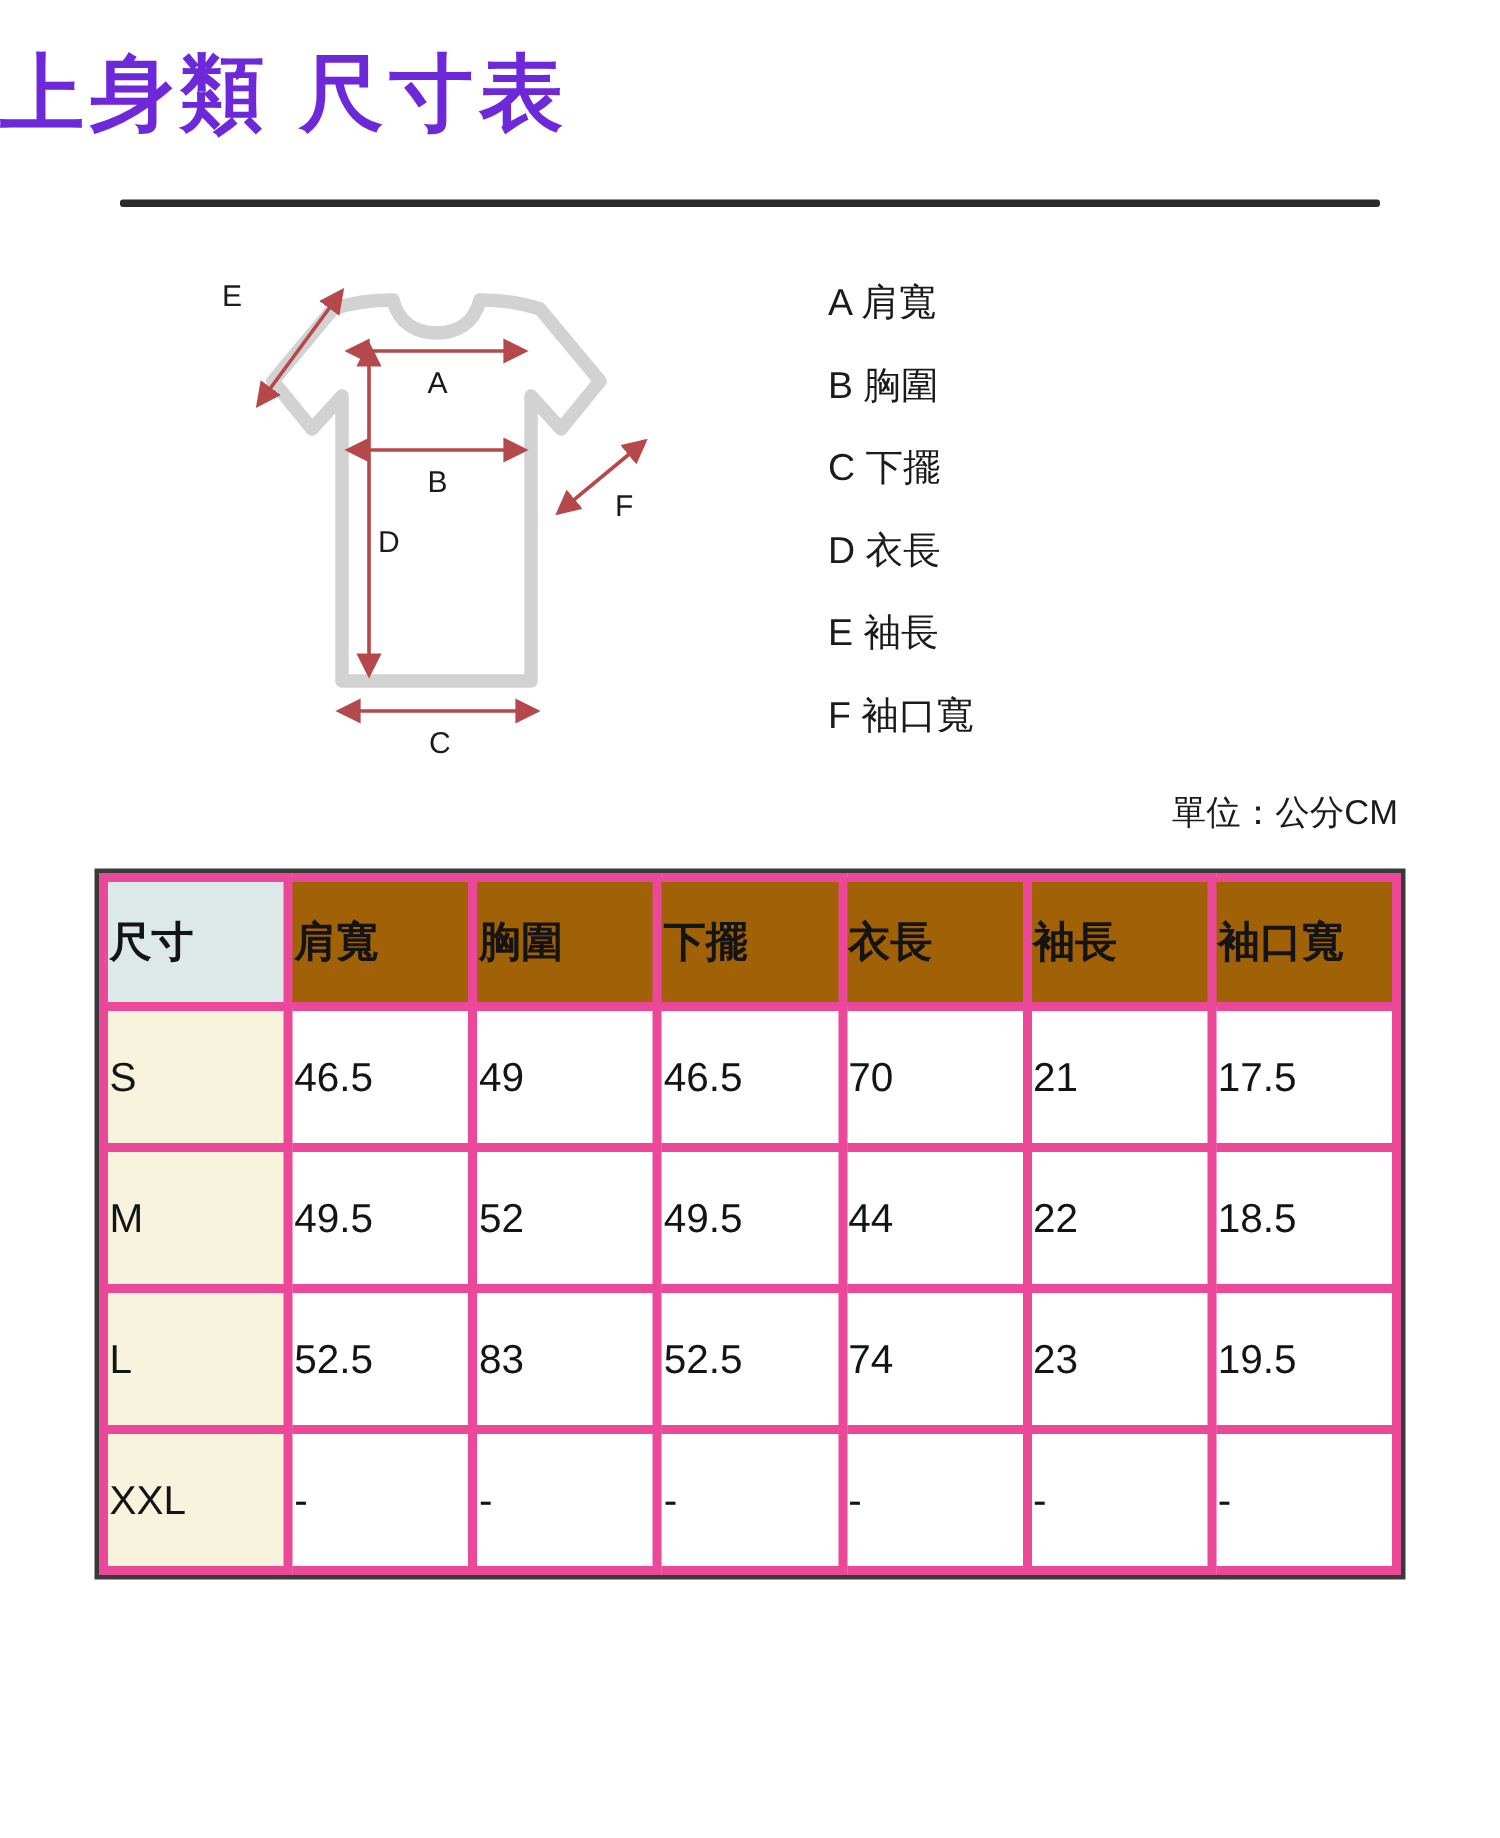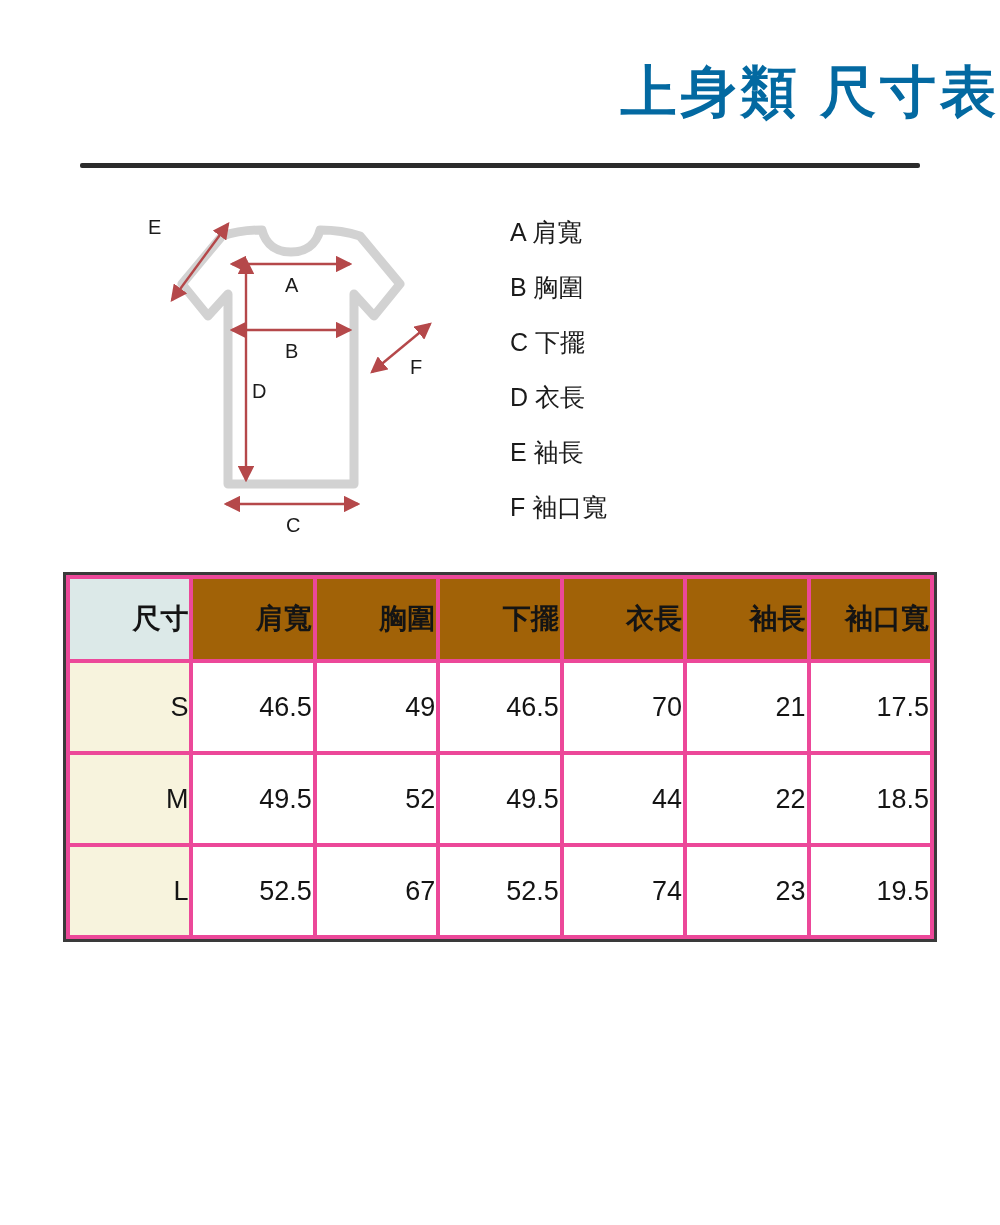--- a/index.html
+++ b/index.html
@@ -18,26 +18,26 @@
 
   .page {
     width: 1000px;
     height: 1225px;
     position: relative;
     box-sizing: border-box;
   }
 
   
   .title {
-    text-align: right;
+    text-align: left;
     font-size: 56px;
     font-weight: bold;
     letter-spacing: 4px;
-    margin-top: 58px;
-    color: #0369a1;
+    margin-top: 28px;
+    color: #6d28d9;
     line-height: 1.2;
   }
 
   .title-rule {
     width: 840px;
     height: 5px;
     background: #2b2b2b;
     margin: 38px auto 0 auto;
     border-radius: 2px;
   }
@@ -52,20 +52,21 @@
   }
 
   .diagram {
     width: 400px;
     height: 330px;
     position: relative;
     flex: 0 0 auto;
   }
 
   .legend {
+    margin-left: 42px;
     padding-top: 8px;
     flex: 0 0 auto;
   }
   .legend-item {
     font-size: 25px;
     line-height: 1.0;
     margin-bottom: 30px;
     color: #1b1b1b;
     white-space: nowrap;
   }
@@ -83,22 +84,22 @@
     margin: 22px auto 0 auto;
     width: 868px;
   }
   table.size-table {
     border-collapse: collapse;
     width: 100%;
     table-layout: fixed;
   }
   table.size-table th,
   table.size-table td {
-    border: 4px solid #ec4899;
-    text-align: right;
+    border: 6px solid #ec4899;
+    text-align: left;
     font-size: 27px;
     color: #141414;
     height: 86px;
     font-weight: normal;
   }
   table.size-table thead th {
     background: #a16207;
     font-weight: bold;
     font-size: 28px;
     height: 78px;
@@ -190,20 +191,21 @@
       <div class="legend-item">A 肩寬</div>
       <div class="legend-item">B 胸圍</div>
       <div class="legend-item">C 下擺</div>
       <div class="legend-item">D 衣長</div>
       <div class="legend-item">E 袖長</div>
       <div class="legend-item">F 袖口寬</div>
     </div>
 
   </div>
 
+  <div class="unit-note">單位：公分CM</div>
 
   <div class="table-wrap">
     <table class="size-table">
       <thead>
         <tr>
           <th>尺寸</th>
           <th>肩寬</th>
           <th>胸圍</th>
           <th>下擺</th>
           <th>衣長</th>
@@ -226,23 +228,32 @@
           <td>49.5</td>
           <td>52</td>
           <td>49.5</td>
           <td>44</td>
           <td>22</td>
           <td>18.5</td>
         </tr>
         <tr>
           <td>L</td>
           <td>52.5</td>
-          <td>67</td>
+          <td>83</td>
           <td>52.5</td>
           <td>74</td>
           <td>23</td>
           <td>19.5</td>
         </tr>
+        <tr>
+          <td>XXL</td>
+          <td>-</td>
+          <td>-</td>
+          <td>-</td>
+          <td>-</td>
+          <td>-</td>
+          <td>-</td>
+        </tr>
       </tbody>
     </table>
   </div>
 
 </div>
 
 </body></html>

